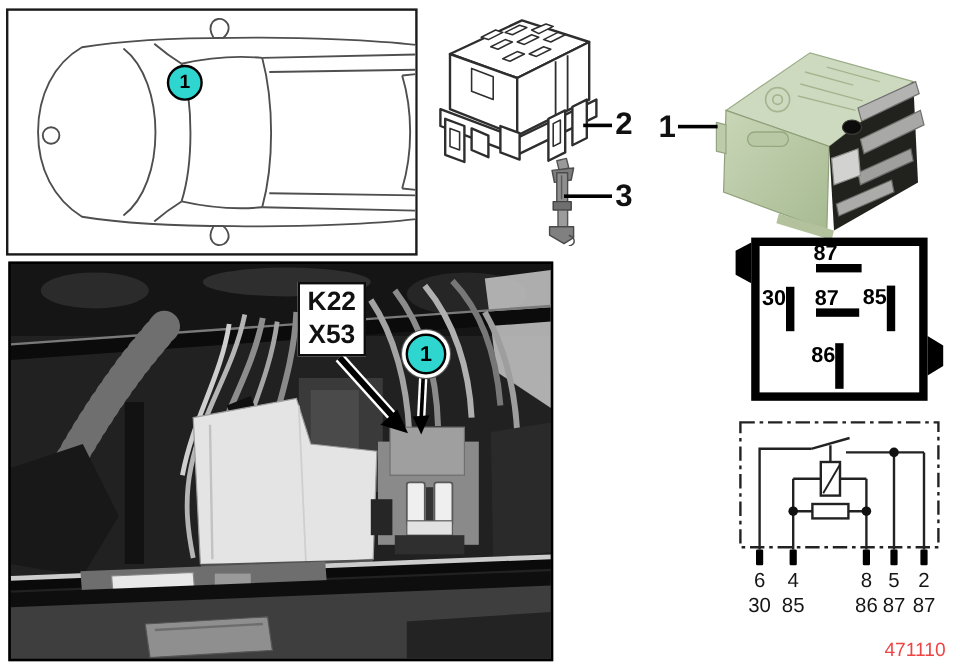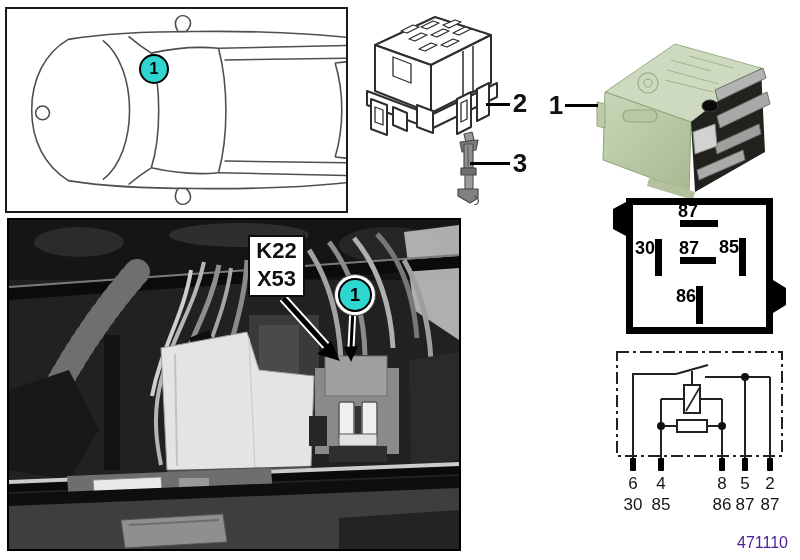--- a/index.html
+++ b/index.html
@@ -15,21 +15,21 @@
   .marker.car{left:132px;top:45px;width:26px;height:26px;font-size:16px;}
   .marker.photo{left:329px;top:58px;width:30px;height:30px;font-size:18px;
                 box-shadow:0 0 0 3px #fff,0 0 0 4px #555;}
   
   .callout-num{font-weight:bold;font-size:26px;line-height:26px;width:24px;text-align:center;}
   .leader{border-top:3px solid #000;height:0;}
   
   .loc-label{left:239px;top:15px;width:57px;height:62px;background:#fff;border:2px solid #0d0d0d;
              box-sizing:border-box;text-align:center;font-weight:bold;font-size:22px;line-height:28px;}
   
-  .part-number{left:688px;top:534px;width:100px;text-align:right;color:#4c1d95;font-size:16px;}
+  .part-number{left:688px;top:534px;width:100px;text-align:right;color:#ef4444;font-size:16px;}
   svg{display:block;}
   svg text{font-family:"Liberation Sans",sans-serif;}
   .pinlabel{font-weight:bold;font-size:18px;fill:#000;}
   .schlabel{font-weight:500;font-size:17px;fill:#151515;}
 </style>
 </head>
 <body>
 
 <div class="canvas">
 

